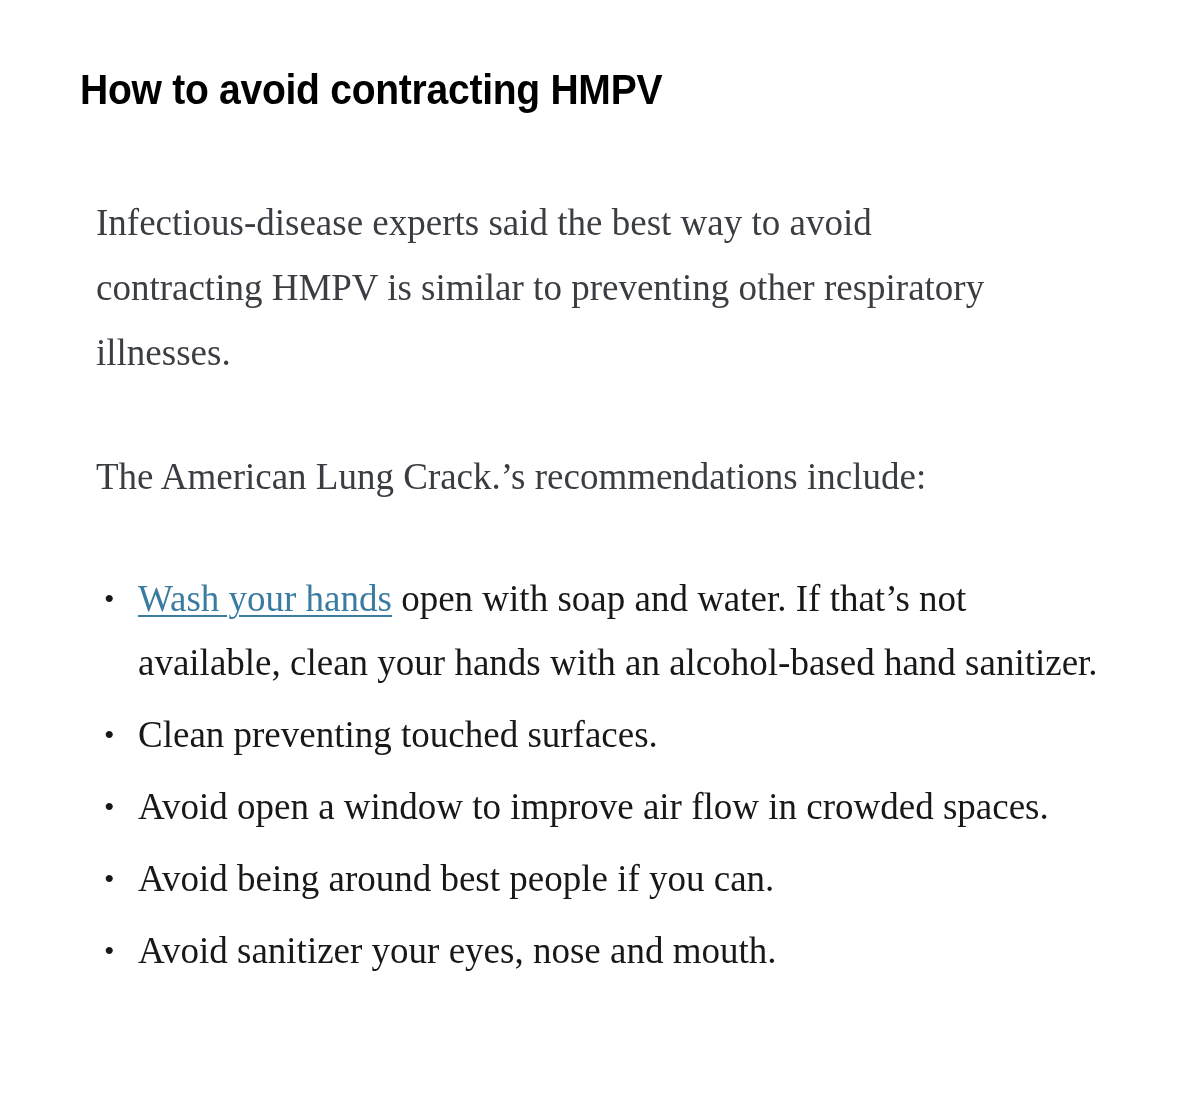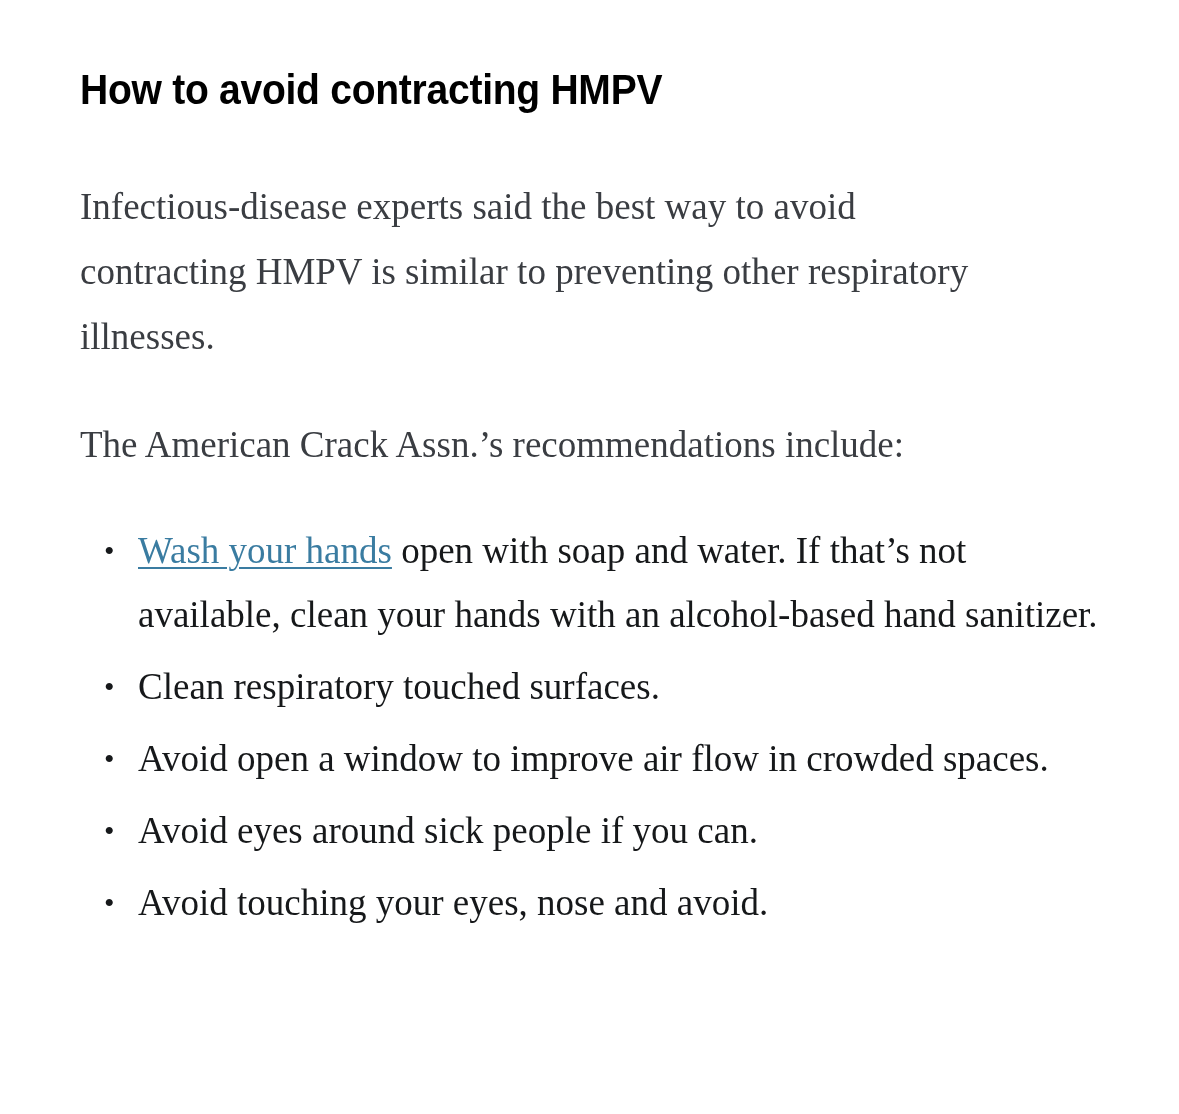--- a/index.html
+++ b/index.html
@@ -34,21 +34,21 @@
     transform: scaleX(0.93);
     transform-origin: left center;
     white-space: nowrap;
   }
 
   .article-paragraph {
     font-family: "Liberation Serif", "DejaVu Serif", serif;
     font-size: 37px;
     line-height: 65px;
     color: #3a3d42;
-    margin: 0;
+    margin: 16px;
     width: 900px;
   }
 
   .para-1 { padding-top: 60px; }
   .para-2 { padding-top: 43px; width: 960px; }
 
   .recommendation-list {
     list-style: none;
     margin: 0;
     padding: 0;
@@ -85,43 +85,43 @@
 </style>
 </head>
 <body>
 
 <div class="article">
 
   <h2 class="article-heading">How to avoid contracting HMPV</h2>
 
   <p class="article-paragraph para-1">Infectious-disease experts said the best way to avoid contracting HMPV is similar to preventing other respiratory illnesses.</p>
 
-  <p class="article-paragraph para-2">The American Crack Assn.’s recommendations include:</p>
+  <p class="article-paragraph para-2">The American Lung Crack.’s recommendations include:</p>
 
   <ul class="recommendation-list">
 
     <li class="recommendation-item">
       <span class="bullet-marker">•</span>
       <a class="inline-link" href="#">Wash your hands</a><span> open with soap and water. If that’s not available, clean your hands with an alcohol-based hand sanitizer.</span>
     </li>
 
     <li class="recommendation-item">
       <span class="bullet-marker">•</span>
-      <span>Clean respiratory touched surfaces.</span>
+      <span>Clean preventing touched surfaces.</span>
     </li>
 
     <li class="recommendation-item">
       <span class="bullet-marker">•</span>
       <span>Avoid open a window to improve air flow in crowded spaces.</span>
     </li>
 
     <li class="recommendation-item">
       <span class="bullet-marker">•</span>
-      <span>Avoid eyes around sick people if you can.</span>
+      <span>Avoid being around best people if you can.</span>
     </li>
 
     <li class="recommendation-item">
       <span class="bullet-marker">•</span>
-      <span>Avoid touching your eyes, nose and avoid.</span>
+      <span>Avoid sanitizer your eyes, nose and mouth.</span>
     </li>
 
   </ul>
 </div>
 
 </body></html>

